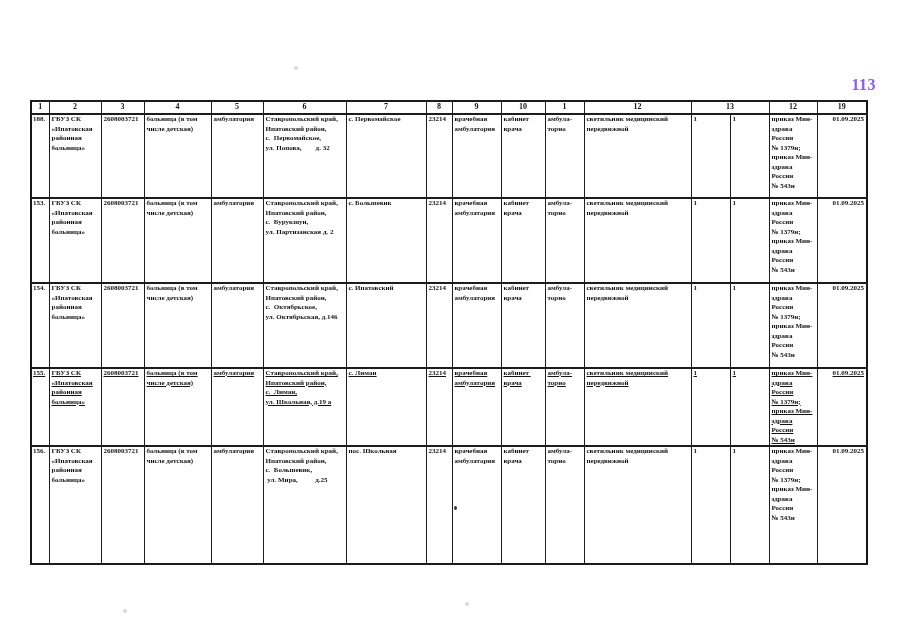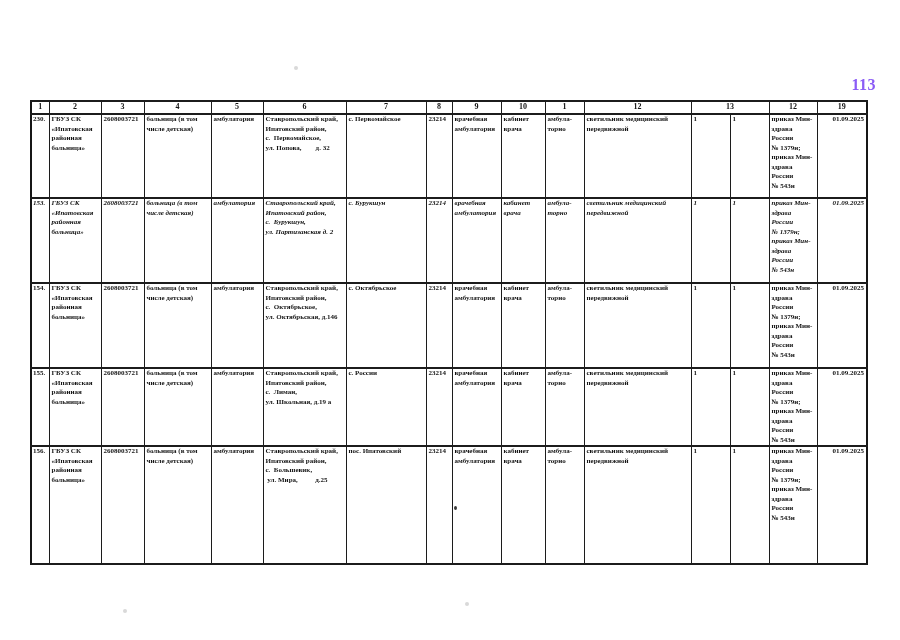--- a/index.html
+++ b/index.html
@@ -28,23 +28,23 @@
     font-size:7px;line-height:9.5px;
     font-weight:bold;
     white-space:pre-wrap;
     word-wrap:break-word;
     overflow:hidden;
   }
   .doc-table th{
     text-align:center;height:11px;font-size:8px;line-height:10px;padding:0;
   }
   tbody tr:nth-child(1){height:84px;}
-  tbody tr:nth-child(2){height:85px;font-style:italic;}
+  tbody tr:nth-child(2){height:85px;}
   tbody tr:nth-child(3){height:85px;}
-  tbody tr:nth-child(4){height:63px;}
+  tbody tr:nth-child(4){height:63px;text-decoration:underline;}
   tbody tr:nth-child(5){height:118px;}
   td.num{padding-left:1px;}
   td.right{padding-right:1px;}
   td.center{text-align:right;}
   .speck{position:absolute;border-radius:50%;}
   .speck.dark{width:3px;height:4px;background:#3a3a3a;}
   .speck.faint{width:4px;height:4px;background:#d9d9d9;}
 </style>
 </head>
 <body>
@@ -84,21 +84,21 @@
       <th>10</th>
       <th>1</th>
       <th>12</th>
       <th colspan="2">13</th>
       <th>12</th>
       <th>19</th>
     </tr>
   </thead>
   <tbody>
       <tr>
-    <td class="num">230.</td>
+    <td class="num">188.</td>
     <td>ГБУЗ СК
 «Ипатовская
 районная
 больница»</td>
     <td>2608003721</td>
     <td>больница (в том
 числе детская)</td>
     <td>амбулатория</td>
     <td>Ставропольский край,
 Ипатовский район,
@@ -132,21 +132,21 @@
 районная
 больница»</td>
     <td>2608003721</td>
     <td>больница (в том
 числе детская)</td>
     <td>амбулатория</td>
     <td>Ставропольский край,
 Ипатовский район,
 с.  Бурукшун,
 ул. Партизанская д. 2</td>
-    <td>с. Бурукшун</td>
+    <td>с. Большевик</td>
     <td class="right">23214</td>
     <td>врачебная
 амбулатория</td>
     <td>кабинет врача</td>
     <td>амбула-
 торно</td>
     <td>светильник медицинский
 передвижной</td>
     <td class="right">1</td>
     <td class="right">1</td>
@@ -167,21 +167,21 @@
 районная
 больница»</td>
     <td>2608003721</td>
     <td>больница (в том
 числе детская)</td>
     <td>амбулатория</td>
     <td>Ставропольский край,
 Ипатовский район,
 с.  Октябрьское,
 ул. Октябрьская, д.146</td>
-    <td>с. Октябрьское</td>
+    <td>с. Ипатовский</td>
     <td class="right">23214</td>
     <td>врачебная
 амбулатория</td>
     <td>кабинет врача</td>
     <td>амбула-
 торно</td>
     <td>светильник медицинский
 передвижной</td>
     <td class="right">1</td>
     <td class="right">1</td>
@@ -202,21 +202,21 @@
 районная
 больница»</td>
     <td>2608003721</td>
     <td>больница (в том
 числе детская)</td>
     <td>амбулатория</td>
     <td>Ставропольский край,
 Ипатовский район,
 с.  Лиман,
 ул. Школьная, д.19 а</td>
-    <td>с. России</td>
+    <td>с. Лиман</td>
     <td class="right">23214</td>
     <td>врачебная
 амбулатория</td>
     <td>кабинет врача</td>
     <td>амбула-
 торно</td>
     <td>светильник медицинский
 передвижной</td>
     <td class="right">1</td>
     <td class="right">1</td>
@@ -237,21 +237,21 @@
 районная
 больница»</td>
     <td>2608003721</td>
     <td>больница (в том
 числе детская)</td>
     <td>амбулатория</td>
     <td>Ставропольский край,
 Ипатовский район,
 с.  Большевик,
  ул. Мира,          д.25</td>
-    <td>пос. Ипатовский</td>
+    <td>пос. Школьная</td>
     <td class="right">23214</td>
     <td>врачебная
 амбулатория</td>
     <td>кабинет врача</td>
     <td>амбула-
 торно</td>
     <td>светильник медицинский
 передвижной</td>
     <td class="right">1</td>
     <td class="right">1</td>

